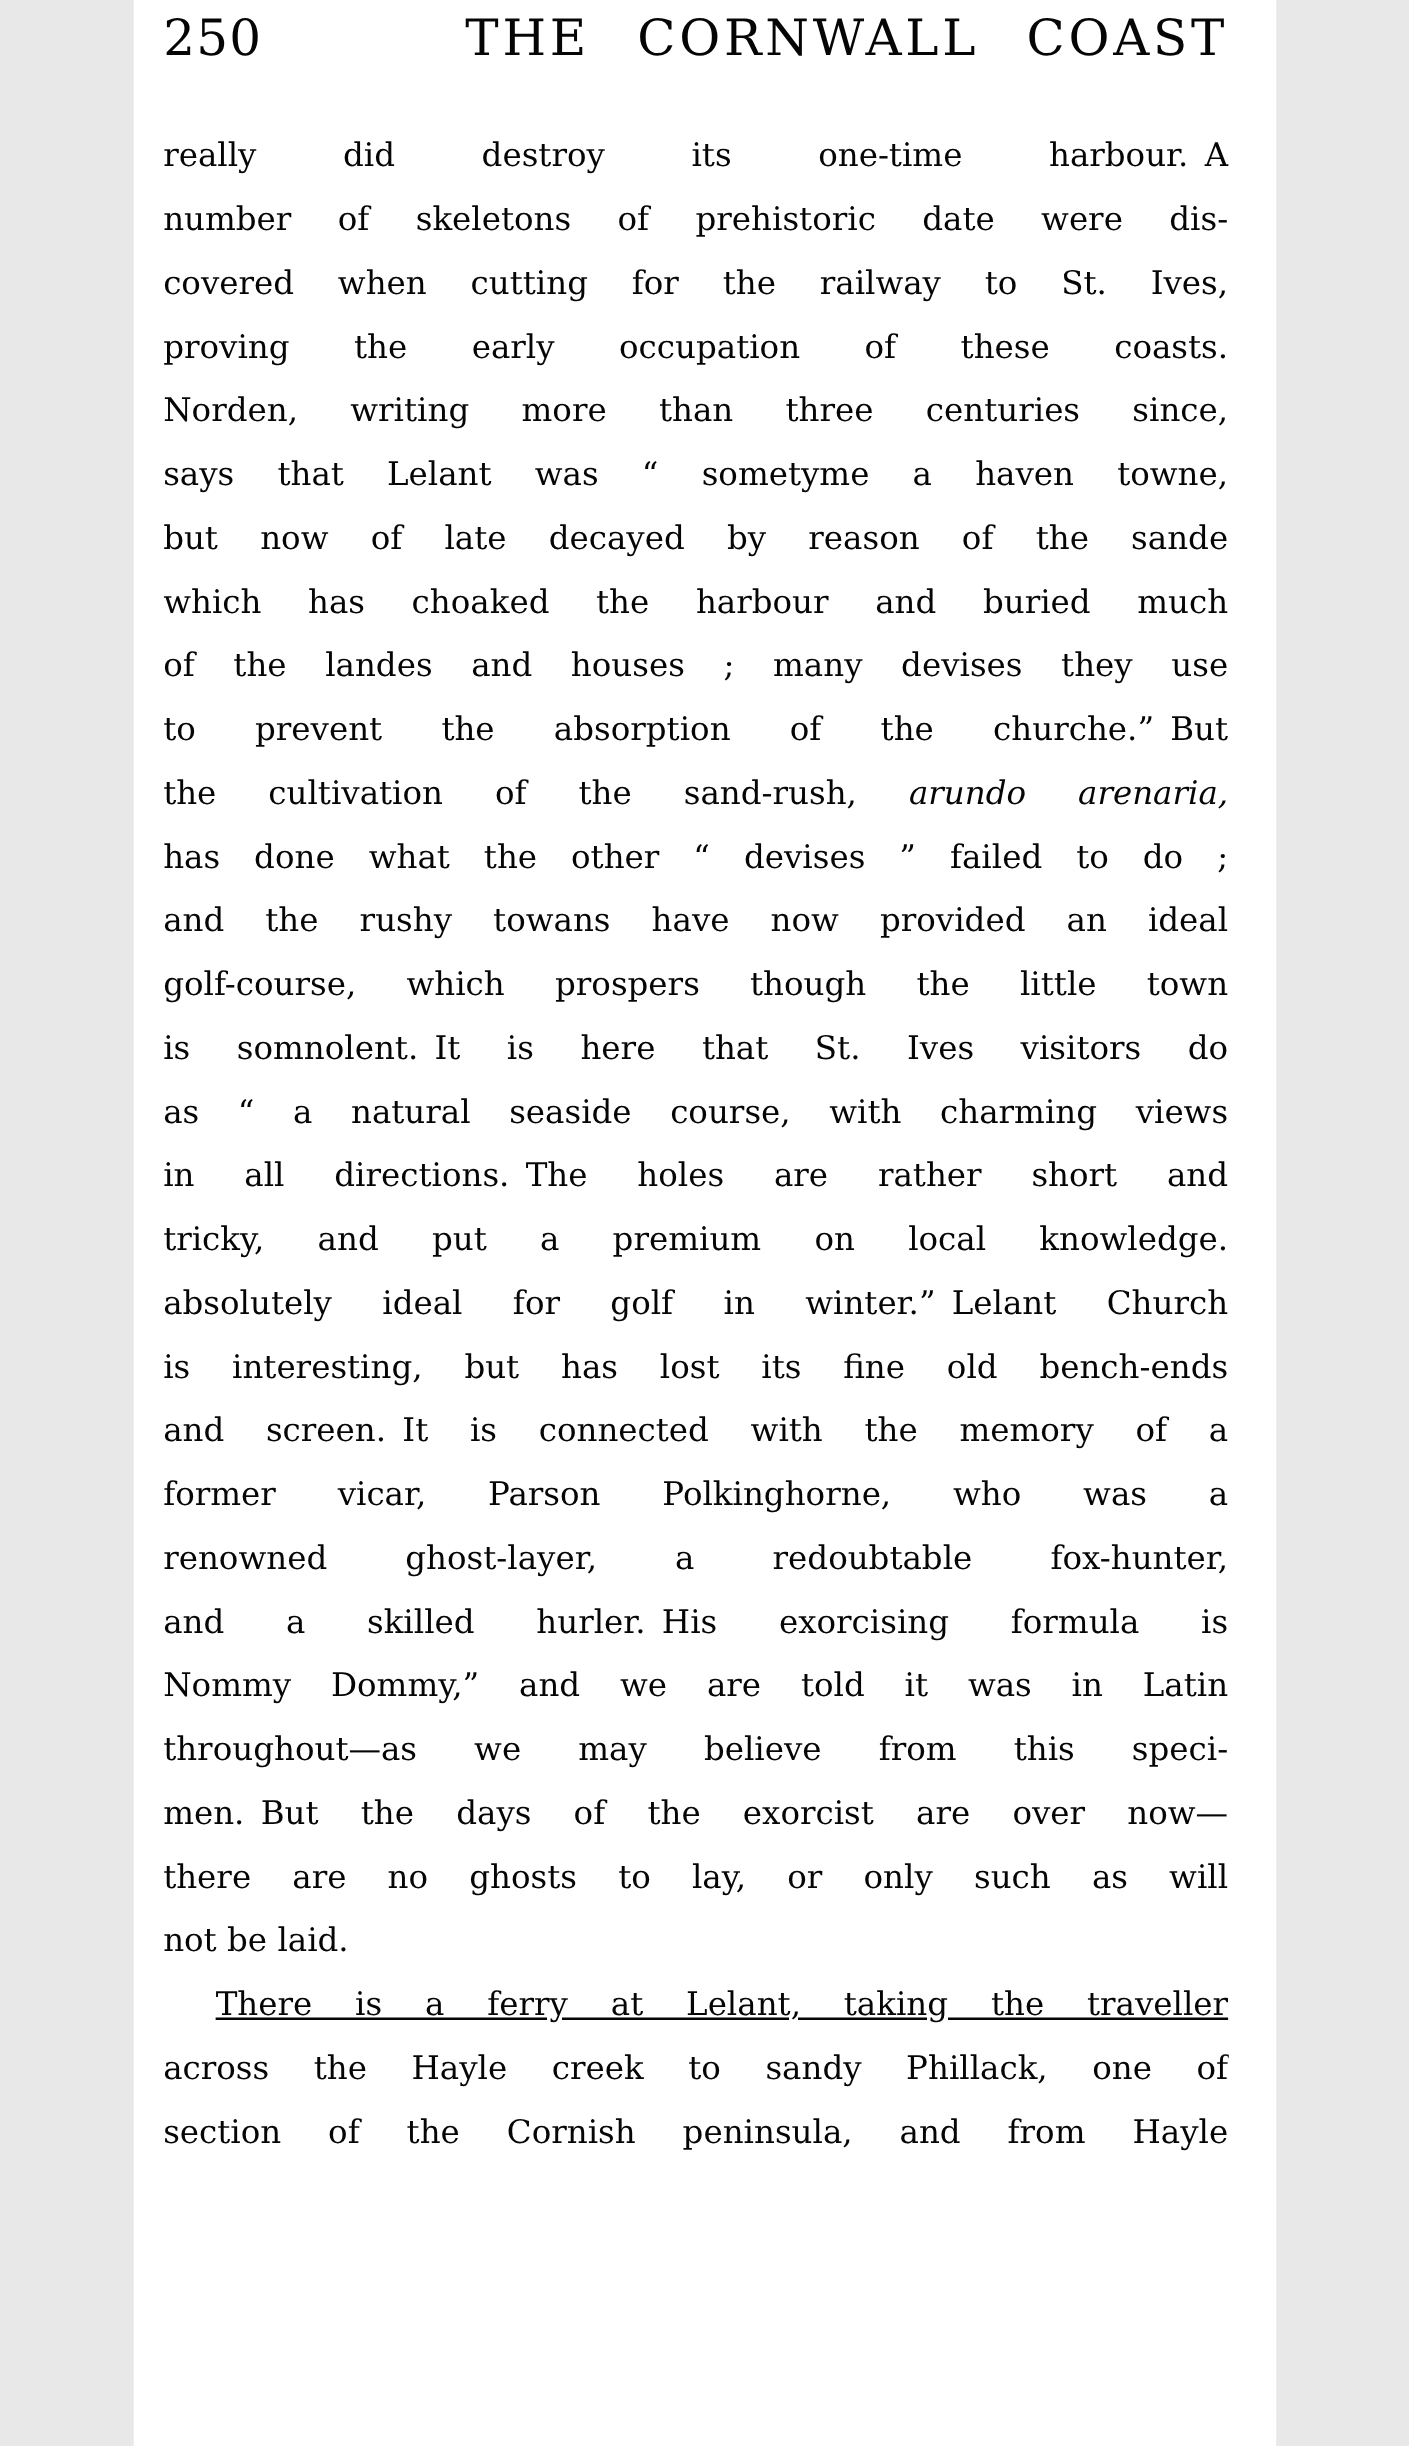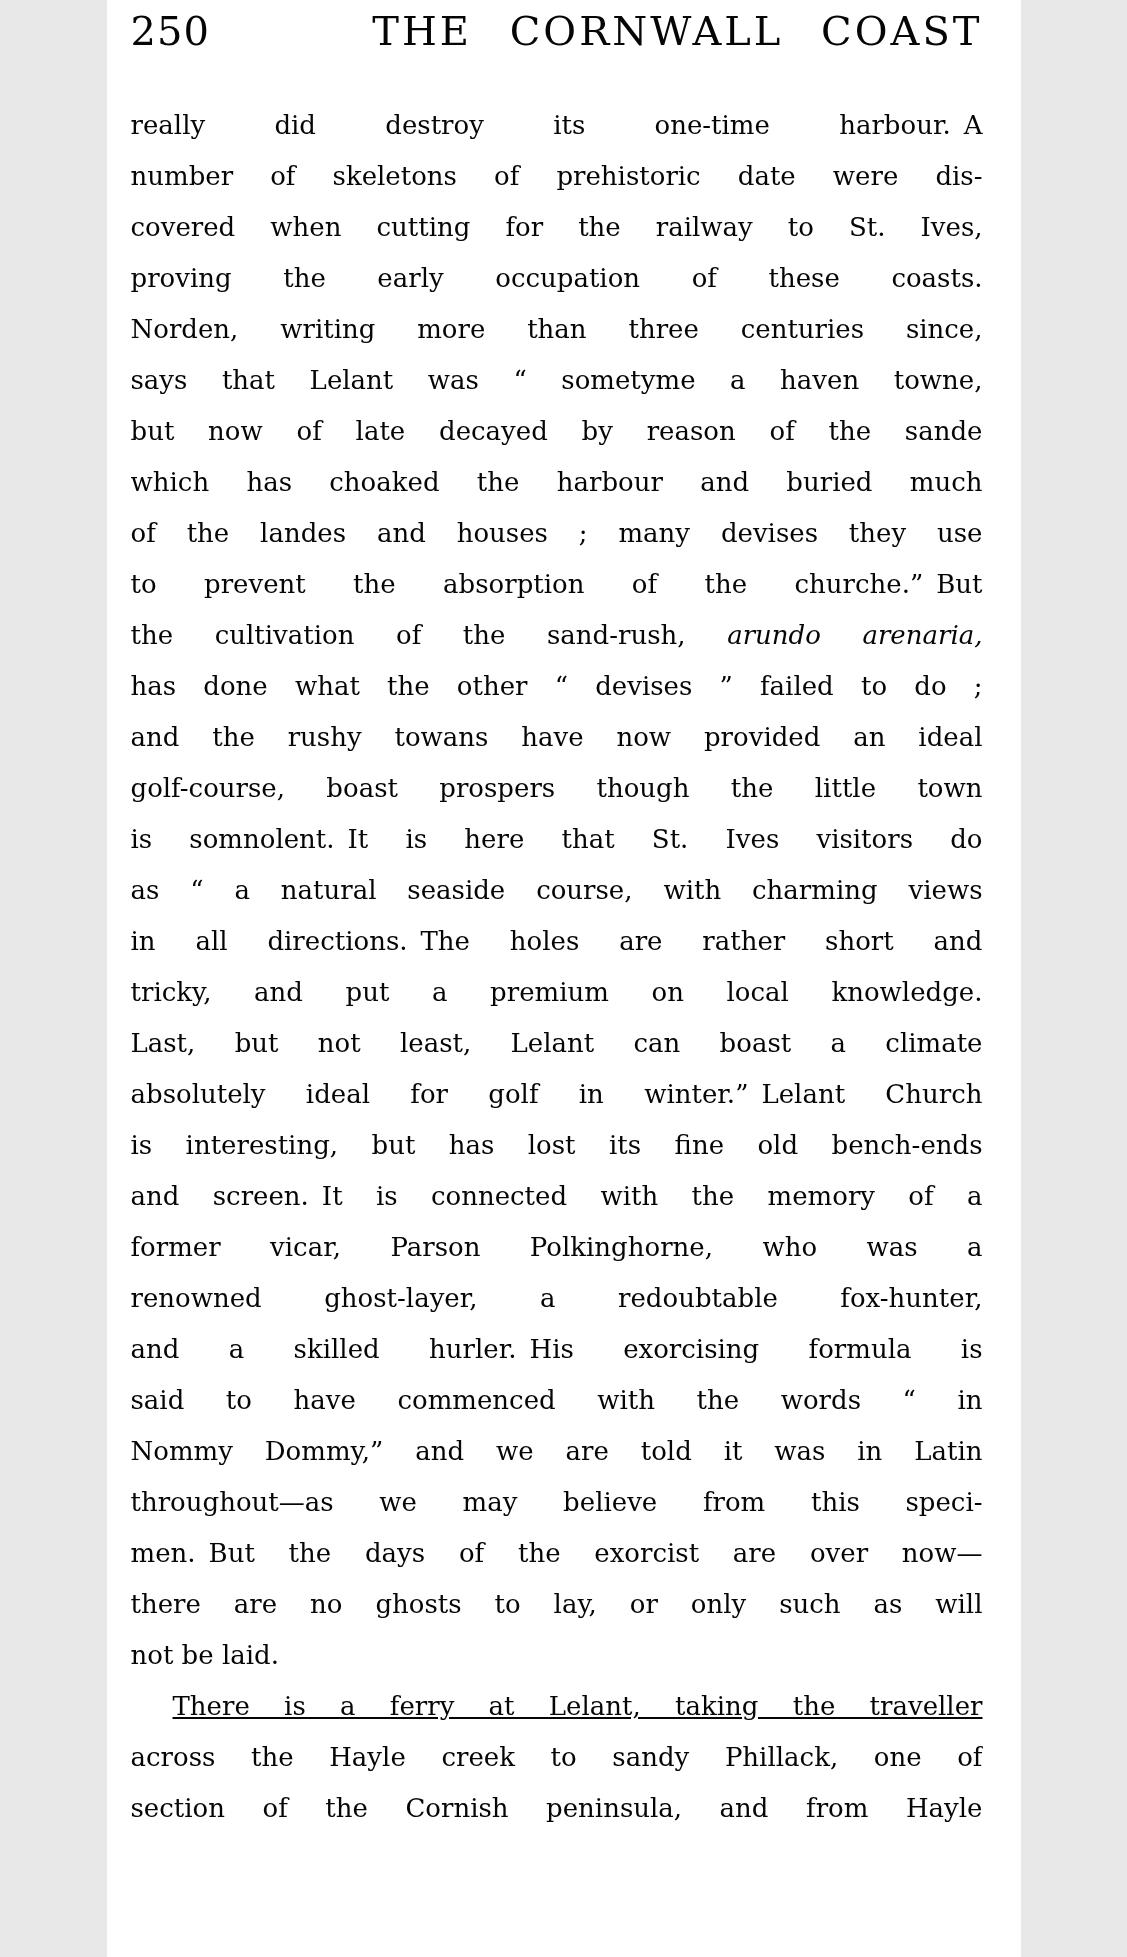--- a/index.html
+++ b/index.html
@@ -84,33 +84,31 @@
       <div class="line"><span>proving the early occupation of these coasts.</span></div>
       <div class="line"><span>Norden, writing more than three centuries since,</span></div>
       <div class="line"><span>says that Lelant was “ sometyme a haven towne,</span></div>
       <div class="line"><span>but now of late decayed by reason of the sande</span></div>
       <div class="line"><span>which has choaked the harbour and buried much</span></div>
       <div class="line"><span>of the landes and houses ; many devises they use</span></div>
       <div class="line"><span>to prevent the absorption of the churche.” But</span></div>
       <div class="line"><span>the cultivation of the sand-rush, </span><span class="italic">arundo arenaria,</span></div>
       <div class="line"><span>has done what the other “ devises ” failed to do ;</span></div>
       <div class="line"><span>and the rushy towans have now provided an ideal</span></div>
-      <div class="line"><span>golf-course, boast prospers though the little town</span></div>
+      <div class="line"><span>golf-course, which prospers though the little town</span></div>
       <div class="line"><span>is somnolent. It is here that St. Ives visitors do</span></div>
       <div class="line"><span>as “ a natural seaside course, with charming views</span></div>
       <div class="line"><span>in all directions. The holes are rather short and</span></div>
       <div class="line"><span>tricky, and put a premium on local knowledge.</span></div>
-      <div class="line"><span>Last, but not least, Lelant can boast a climate</span></div>
       <div class="line"><span>absolutely ideal for golf in winter.” Lelant Church</span></div>
       <div class="line"><span>is interesting, but has lost its fine old bench-ends</span></div>
       <div class="line"><span>and screen. It is connected with the memory of a</span></div>
       <div class="line"><span>former vicar, Parson Polkinghorne, who was a</span></div>
       <div class="line"><span>renowned ghost-layer, a redoubtable fox-hunter,</span></div>
       <div class="line"><span>and a skilled hurler. His exorcising formula is</span></div>
-      <div class="line"><span>said to have commenced with the words “ in</span></div>
       <div class="line"><span>Nommy Dommy,” and we are told it was in Latin</span></div>
       <div class="line"><span>throughout—as we may believe from this speci-</span></div>
       <div class="line"><span>men. But the days of the exorcist are over now—</span></div>
       <div class="line"><span>there are no ghosts to lay, or only such as will</span></div>
       <div class="line para-end"><span>not be laid.</span></div>
       <div class="line indent"><span>There is a ferry at Lelant, taking the traveller</span></div>
       <div class="line"><span>across the Hayle creek to sandy Phillack, one of</span></div>
       <div class="line"><span>section of the Cornish peninsula, and from Hayle</span></div>
     </div>
 </div>

